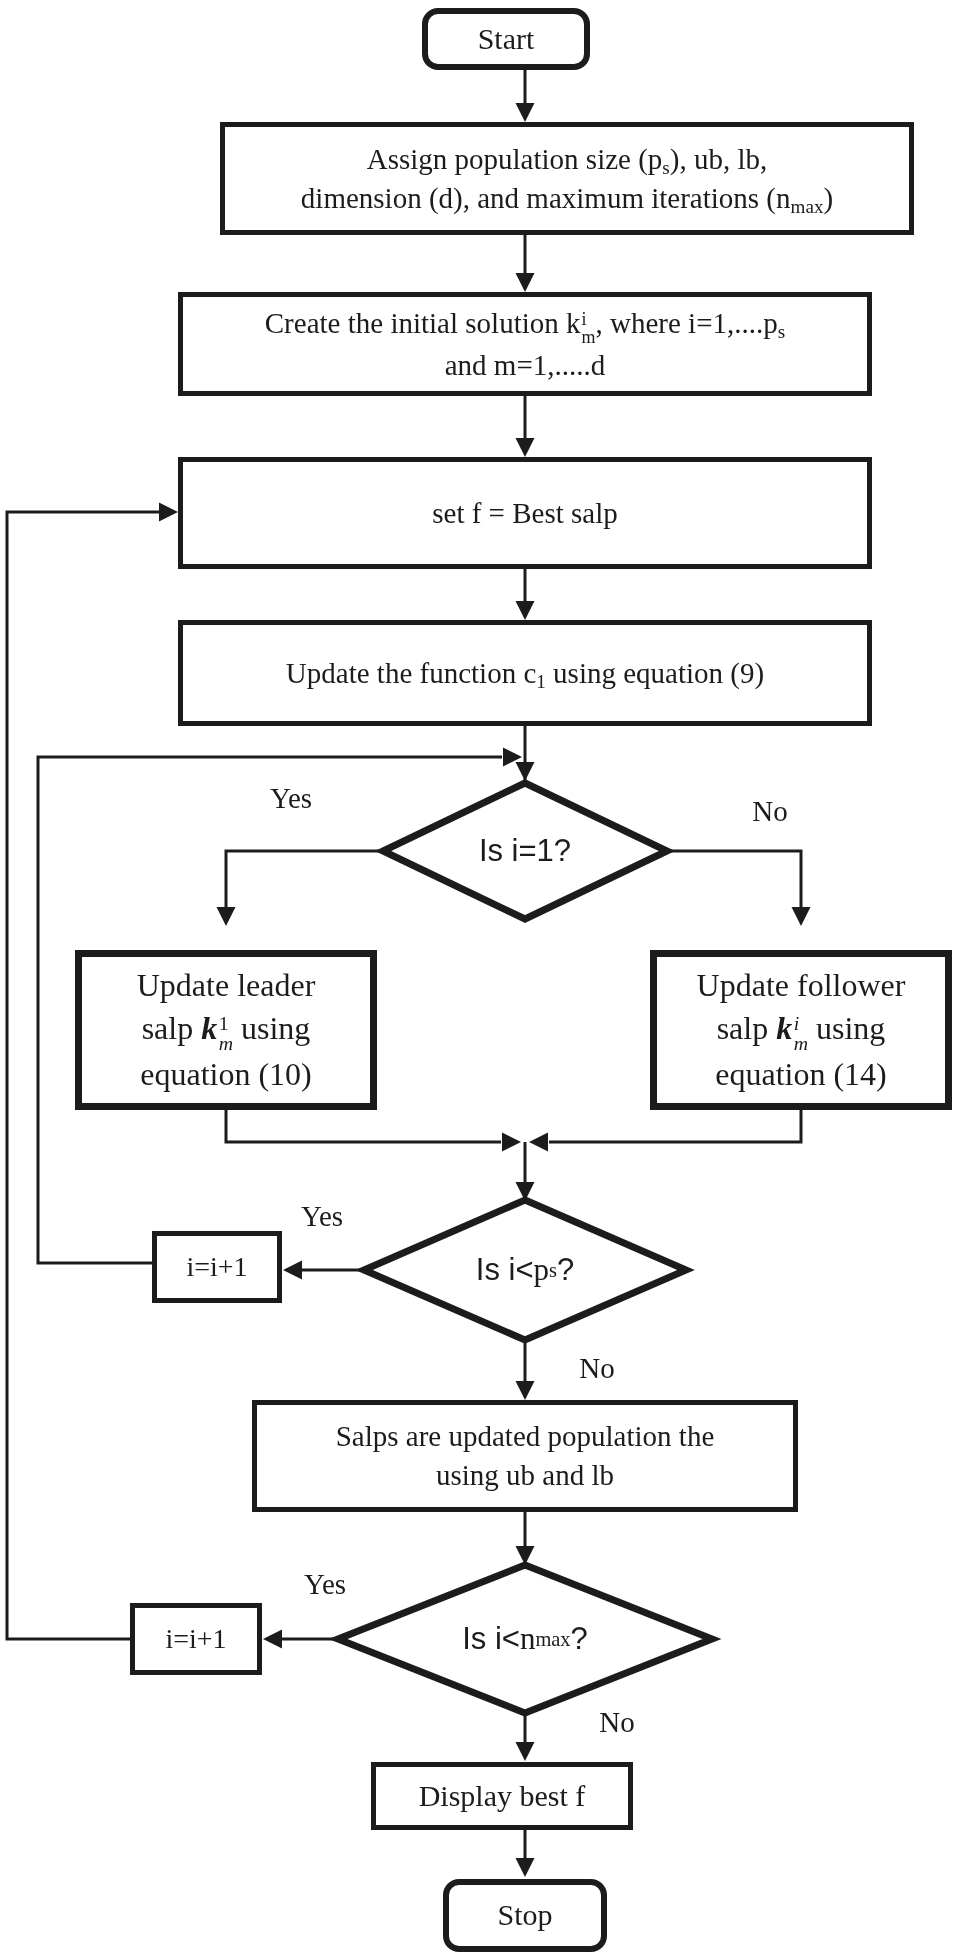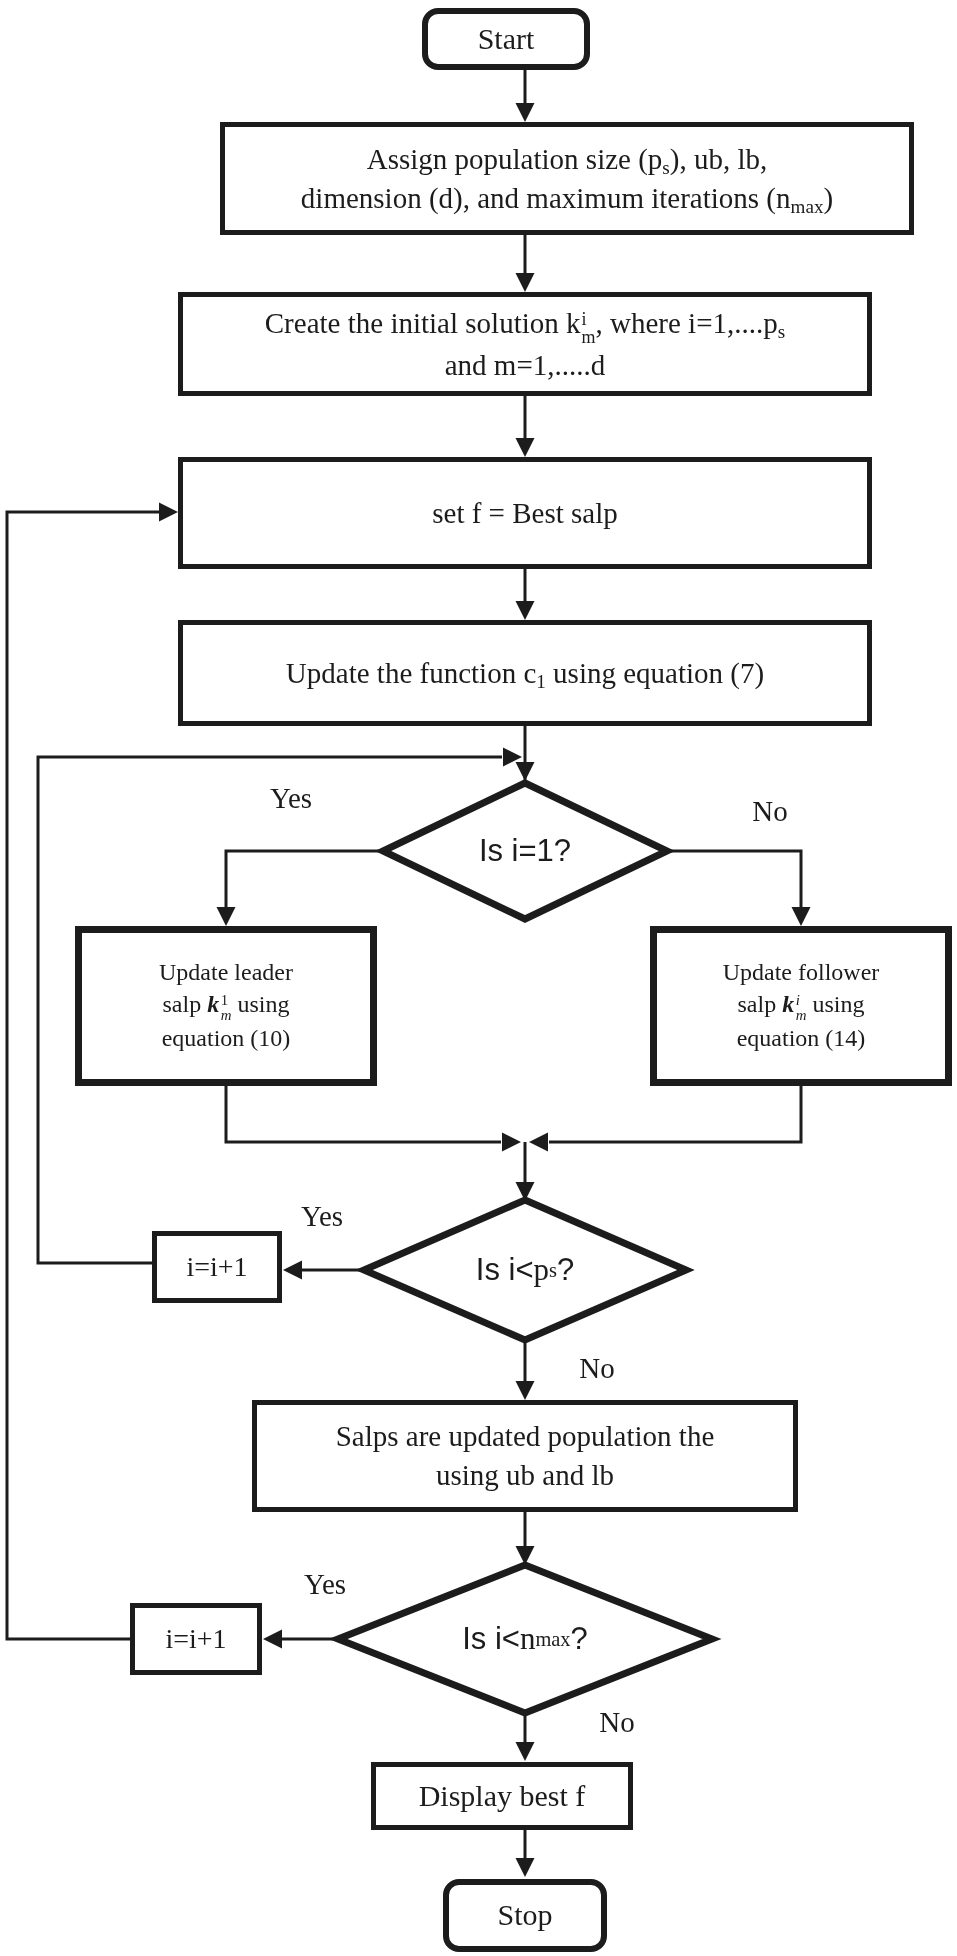--- a/index.html
+++ b/index.html
@@ -8,21 +8,21 @@
     font-family:"Liberation Serif", serif;color:#1c1c1c;overflow:hidden;
   }
   #wires{position:absolute;left:0;top:0;z-index:0;}
   .node{
     position:absolute;box-sizing:border-box;background:#ffffff;
     border:5px solid #1c1c1c;display:flex;flex-direction:column;
     align-items:center;justify-content:center;text-align:center;
     font-size:29px;line-height:1.34;z-index:2;
   }
   .terminal{border-width:6px;border-radius:16px;font-size:30px;}
-  .side{border-width:7px;font-size:24px;line-height:1.32;}
+  .side{border-width:7px;font-size:32px;line-height:1.32;margin-top:24px;}
   .small{font-size:28px;}
   .dlabel{
     position:absolute;z-index:2;display:flex;align-items:center;justify-content:center;
     font-family:"Liberation Sans", sans-serif;font-size:31px;background:transparent;
   }
   .dlabel .serifpart{font-family:"Liberation Serif", serif;}
   .yn{
     position:absolute;z-index:2;width:100px;height:36px;display:flex;
     align-items:center;justify-content:center;font-size:29px;
   }
@@ -102,21 +102,21 @@
   <div class="node" style="left:178px;top:292px;width:694px;height:104px;">
     <div><span>Create the initial solution k</span><span class="stack"><span>i</span><span>m</span></span><span>, where i=1,....p</span><sub class="sm">s</sub></div>
     <div>and m=1,.....d</div>
   </div>
 
   <div class="node" style="left:178px;top:457px;width:694px;height:112px;">
     <div>set f = Best salp</div>
   </div>
 
   <div class="node" style="left:178px;top:620px;width:694px;height:106px;">
-    <div><span>Update the function c</span><sub class="sm">1</sub><span> using equation (7)</span></div>
+    <div><span>Update the function c</span><sub class="sm">1</sub><span> using equation (9)</span></div>
   </div>
 
   <div class="dlabel" style="left:375px;top:826px;width:300px;height:50px;">
     <span>Is i=1?</span>
   </div>
   <div class="yn" style="left:241px;top:780px;">Yes</div>
   <div class="yn" style="left:720px;top:793px;">No</div>
 
   <div class="node side" style="left:75px;top:926px;width:302px;height:160px;">
     <div>Update leader</div>

